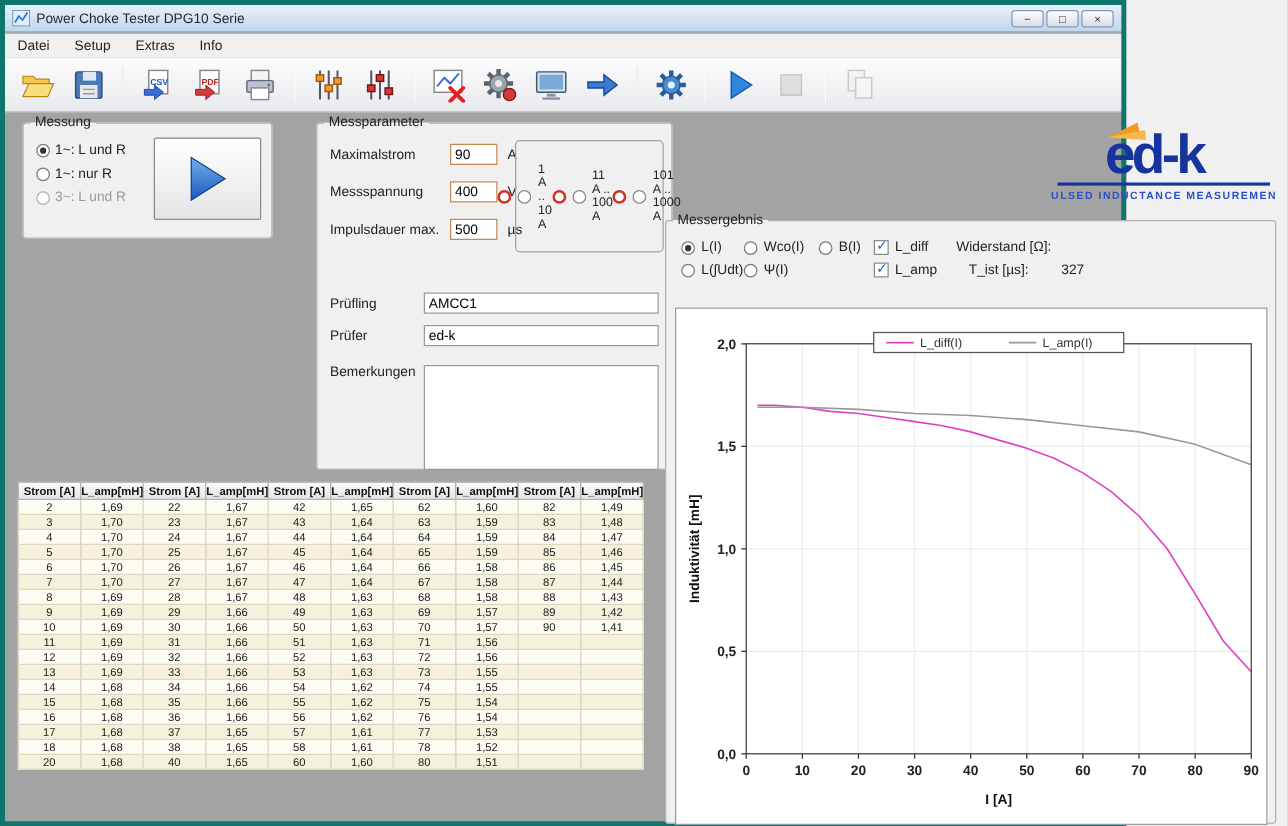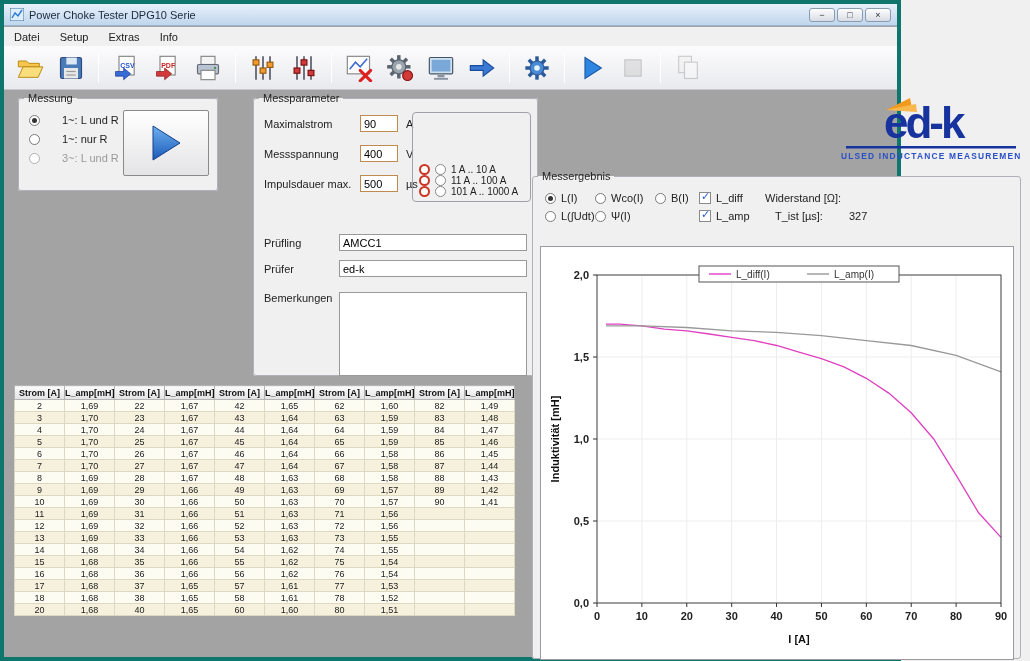--- a/index.html
+++ b/index.html
@@ -31,21 +31,21 @@
   
   fieldset.gb { position:absolute; border:1px solid #b0b0b8; border-radius:3px; background:#f0f0f0; }
   fieldset.gb legend { font-size:11px; color:#222; padding:0 4px; margin-left:5px; }
 
   #gb-messung { left:14px; top:88px; width:200px; height:99px; }
   #gb-reihe   { left:14px; top:191px; width:200px; height:79px; }
   #gb-status  { left:14px; top:276px; width:200px; height:94px; }
   #gb-param   { left:228px; top:88px; width:285px; height:284px;margin-left:21px; }
   #gb-ergebnis{ left:528px; top:166px; width:489px; height:489px; }
 
-  .radio-row { position:absolute; left:10px; display:flex; gap:22px; align-items:center; font-size:11px; color:#222; }
+  .radio-row { position:absolute; left:10px; display:flex; gap:4px; align-items:center; font-size:11px; color:#222; }
   .radio-row.disabled { color:#9a9a9a; }
   .radio { width:11px; height:11px; border-radius:50%; border:1px solid #7a7a7a; background:#fff; position:relative; flex:0 0 auto; }
   .radio.checked::after { content:""; position:absolute; left:2px; top:2px; width:5px; height:5px; border-radius:50%; background:#333; }
   .radio.disabled { border-color:#b0b0b0; }
 
   .bigplay { position:absolute; right:8px; top:6px; width:86px; height:66px;
     background:linear-gradient(#ffffff,#e4e4e6); border:1px solid #8a8a8a; border-radius:2px;
     display:flex; align-items:center; justify-content:center; }
 
   .sbtn { position:absolute; height:20px; font-size:12px; line-height:16px; text-align:center;
@@ -69,21 +69,21 @@
   #data-table { position:absolute; left:10px; top:381px; width:501px; border-collapse:collapse; table-layout:fixed; font-size:9px; }
   #data-table th { background:linear-gradient(#fcfcfc,#e2e2e4); border:1px solid #b4b4b4; font-weight:bold; height:14px; padding:0; color:#111; }
   #data-table td { border:1px solid #ddd8c2; height:12px; padding:0; text-align:center; background:#fdfcf3; color:#222; }
   #data-table tr:nth-child(odd) td { background:#f5f1dc; }
   #data-table td.sel { background:#aed2f0; border:1px solid #6a9ad0; }
 
   
   .prow-label { position:absolute; left:10px; font-size:11px; color:#222; }
   .unit { position:absolute; font-size:11px; color:#222; }
   .rangebox { position:absolute; left:158px; top:8px; width:119px; height:90px; border:1px solid #a0a0a8; border-radius:4px;
-    display:flex; flex-direction:column; justify-content:flex-end; padding:4px 6px; }
+    display:flex; flex-direction:row; justify-content:center; padding:4px 6px; }
   .rrow { display:flex; align-items:center; gap:5px; font-size:10px; color:#222; }
   .led { width:11px; height:11px; border-radius:50%; border:2px solid #cc3322; background:#fff; flex:0 0 auto; }
   .rradio { width:11px; height:11px; border-radius:50%; border:1px solid #888; background:#fff; flex:0 0 auto; }
   .bem { position:absolute; left:85px; top:188px; width:188px; height:84px; border:1px solid #999; background:#fff; resize:none; font-family:inherit; font-size:11px; }
 
   
   .logo { position:absolute; left:836px; top:90px; width:181px; height:72px; }
 
   
   .check { width:12px; height:12px; border:1px solid #8a8a8a; background:#fff; position:relative; flex:0 0 auto; }

